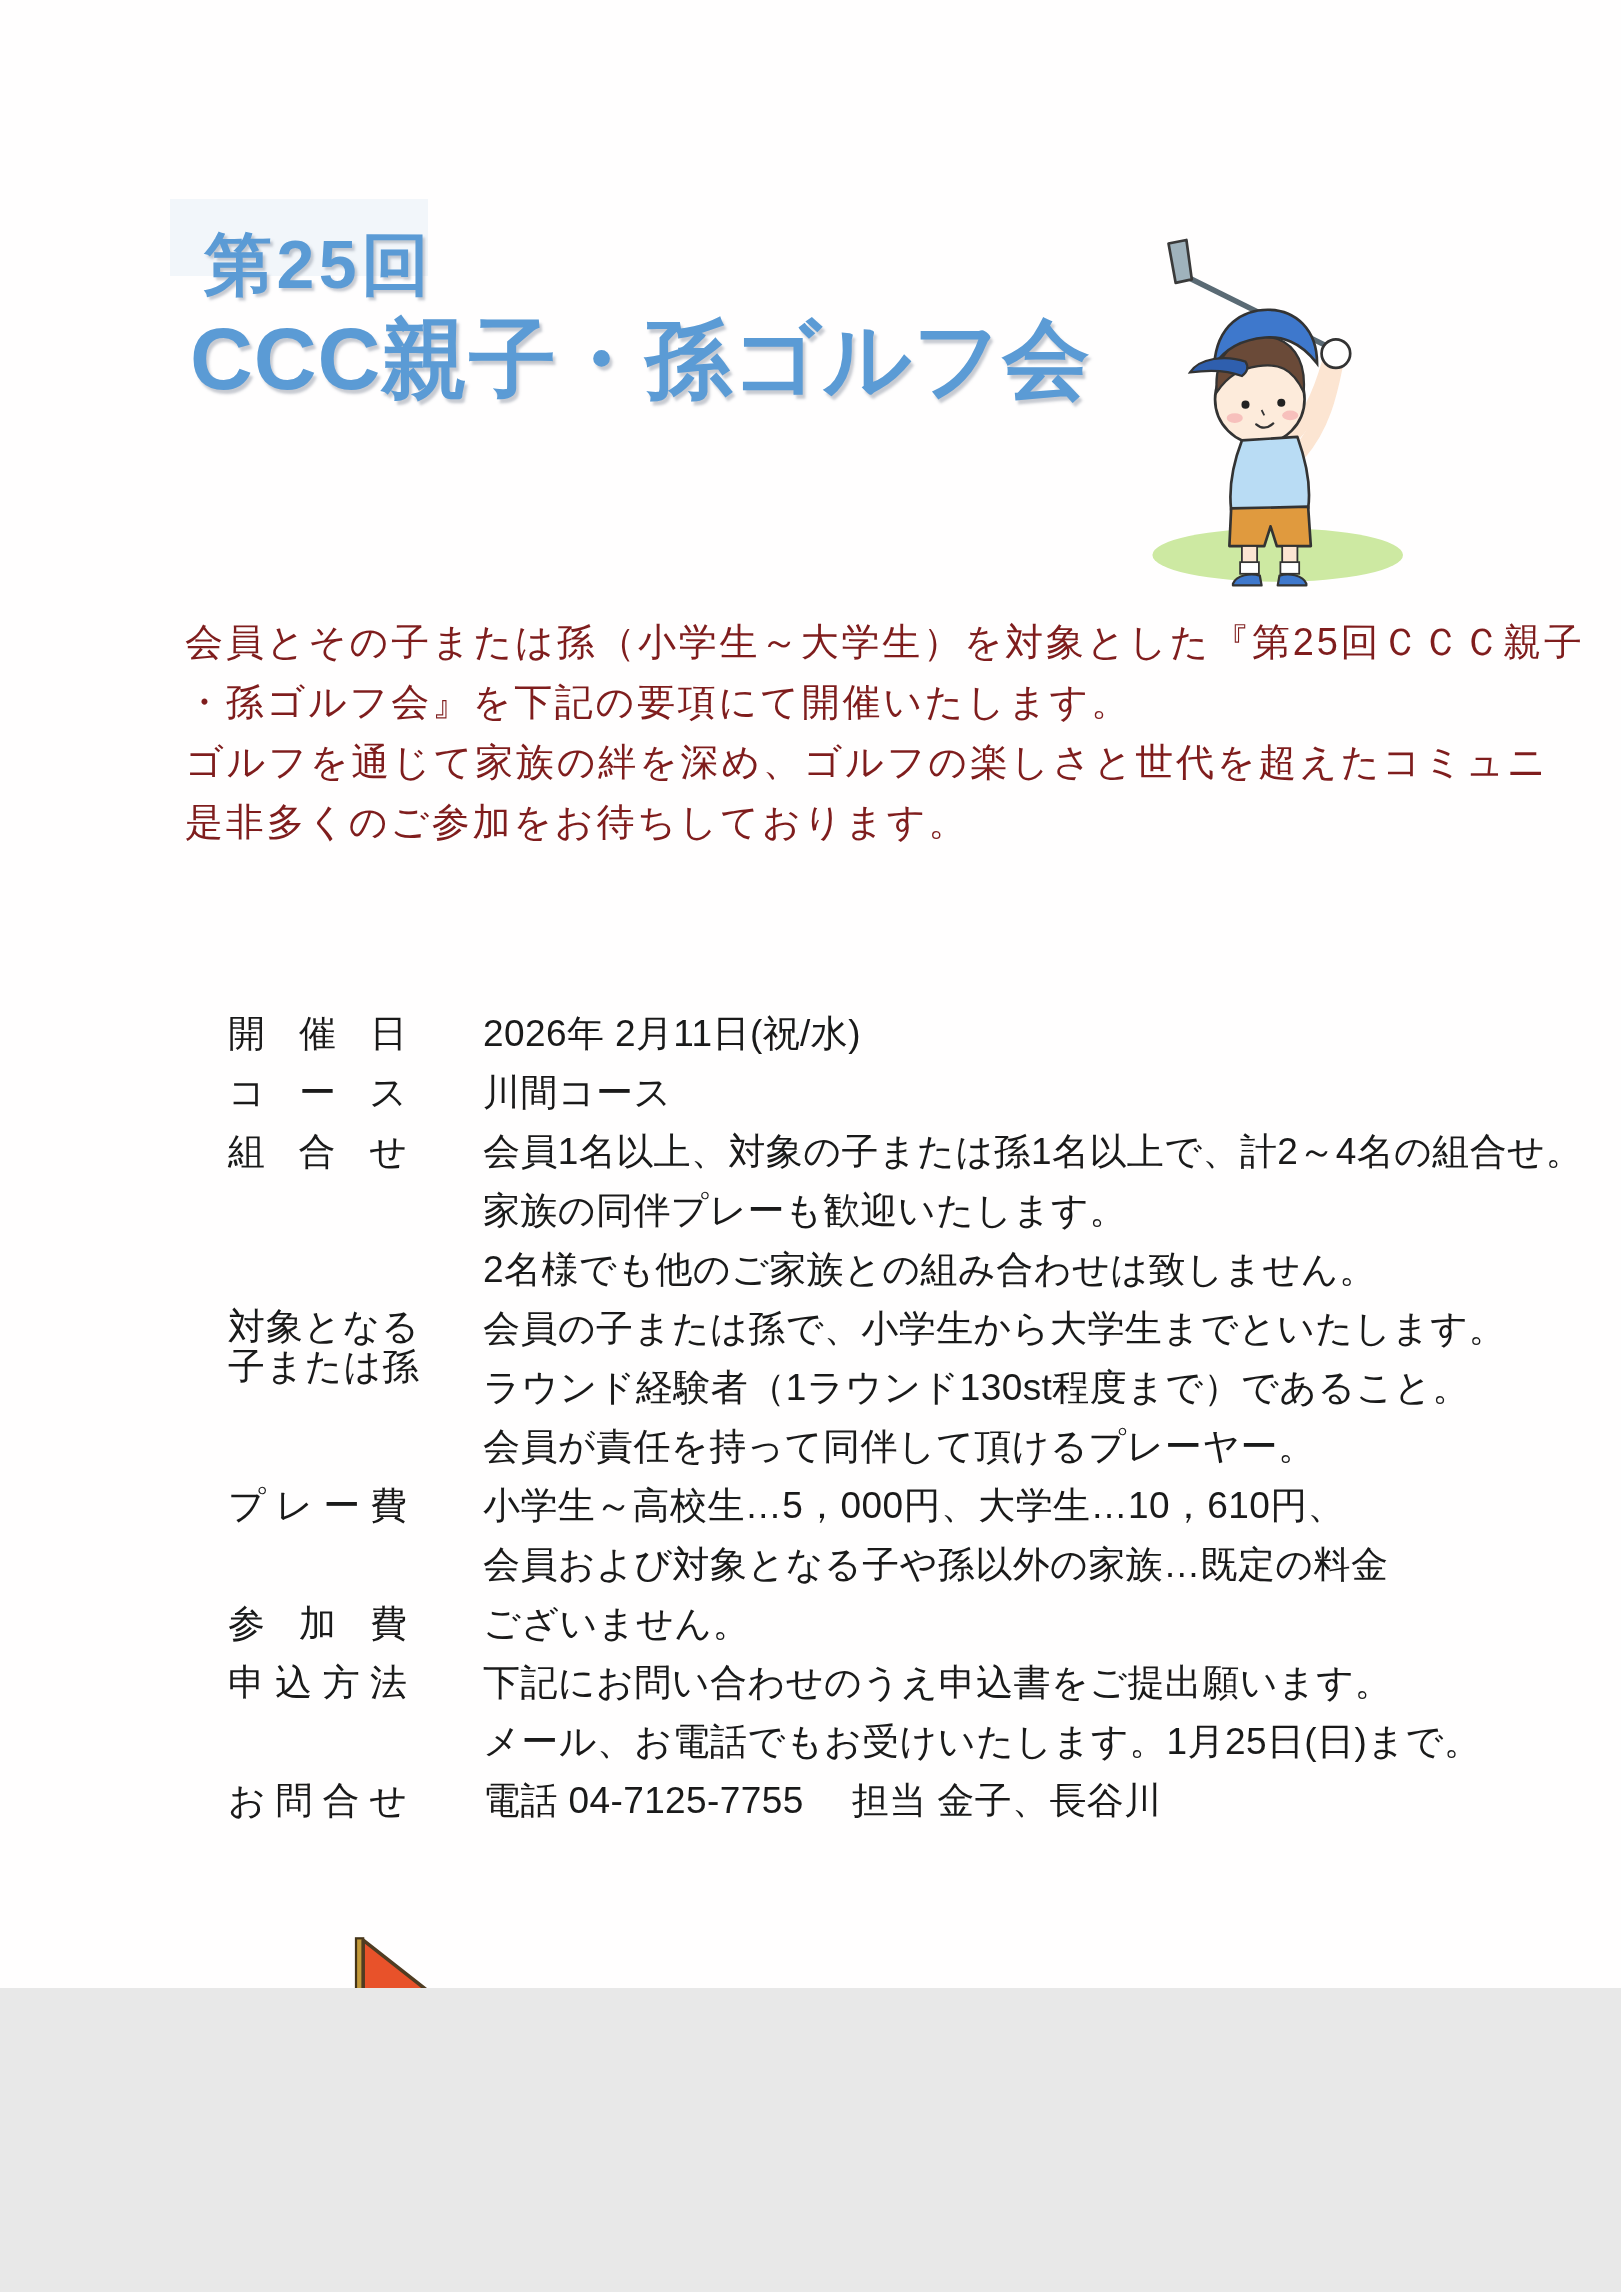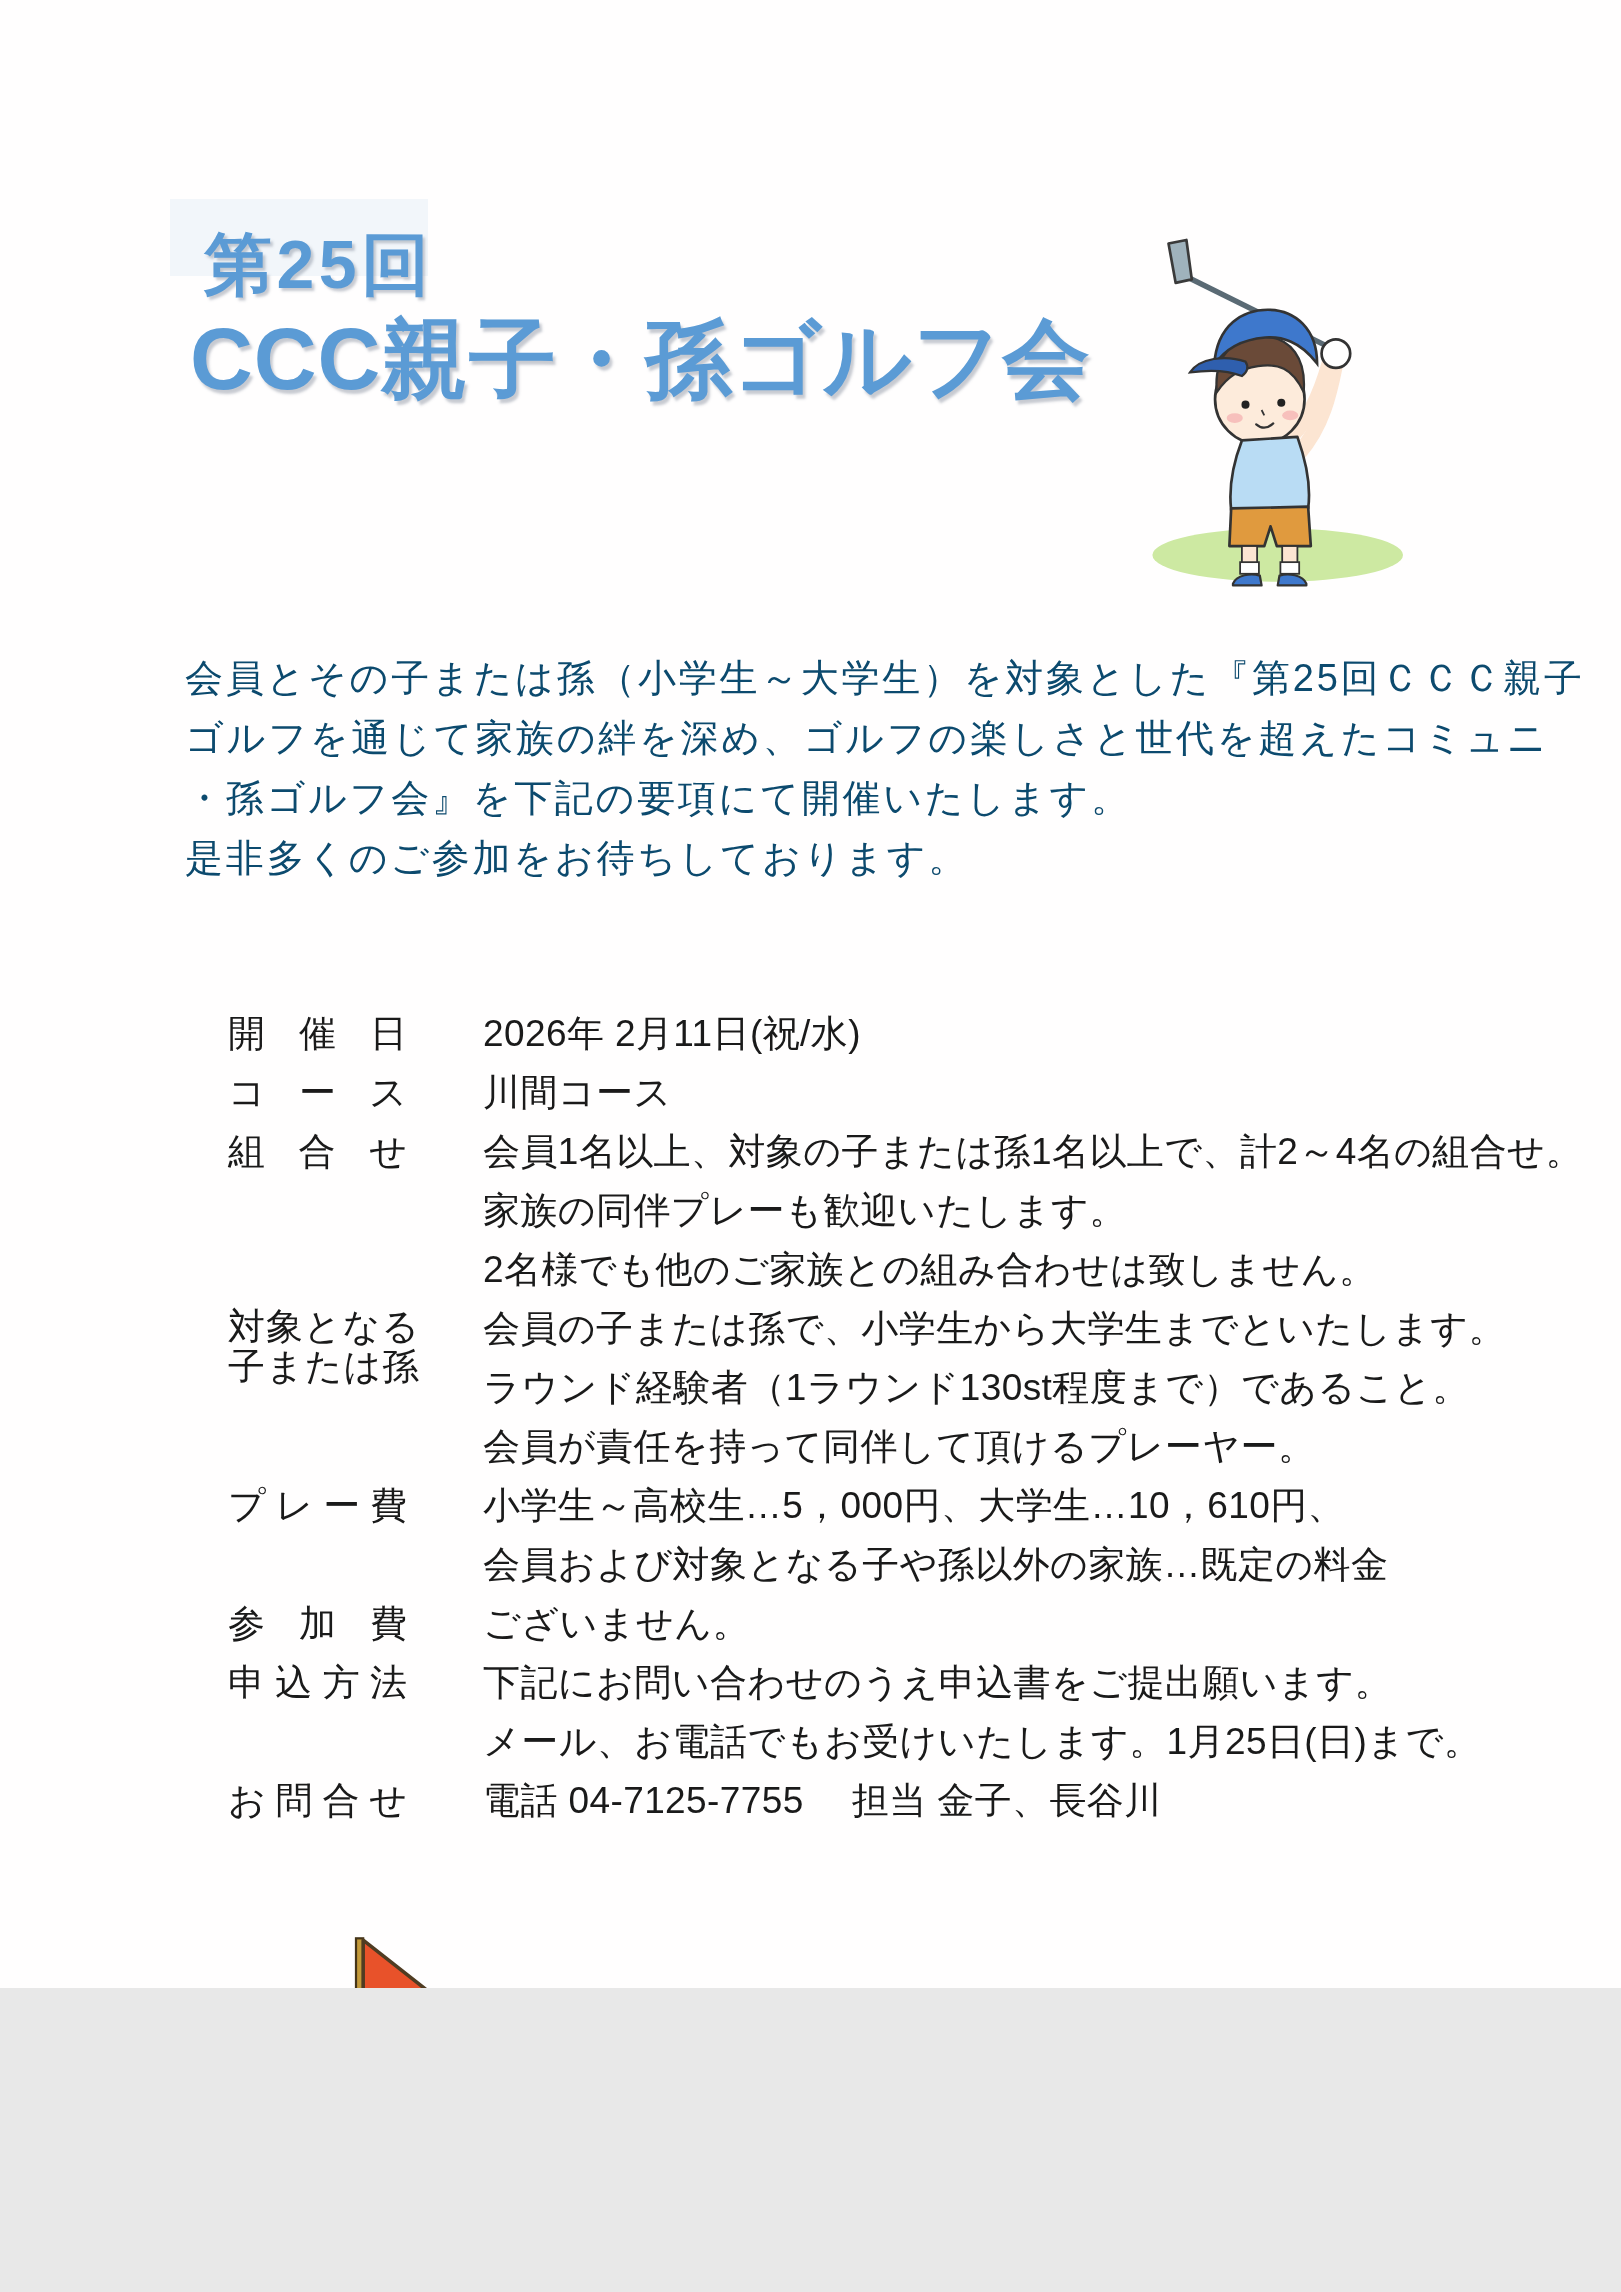--- a/index.html
+++ b/index.html
@@ -22,23 +22,23 @@
     white-space:nowrap;
   }
   .title2{
     position:absolute;left:190px;top:301px;
     font-size:87px;font-weight:bold;letter-spacing:0.9px;
     text-shadow:2.7px 3.6px 2.7px rgba(130,140,155,.45);
     white-space:nowrap;
   }
   .golfer{position:absolute;left:1145px;top:231px;}
   .intro{
-    position:absolute;left:185px;top:648px;width:1343px;
+    position:absolute;left:185px;top:612px;width:1343px;
     font-size:38px;line-height:60px;letter-spacing:2.7px;
-    color:#0c4a6e;
+    color:#7f1d1d;
   }
   .intro .line{white-space:nowrap;}
   .details{position:absolute;left:228px;top:1004px;width:1325px;font-size:37px;}
   .dline{position:relative;height:59px;}
   .dlabel{
     position:absolute;left:0;top:0;line-height:59px;white-space:nowrap;
   }
   .dlabel.justify{
     width:179px;text-align:justify;text-align-last:justify;
   }
@@ -91,22 +91,22 @@
     <rect x="108" y="352" width="17" height="20" fill="#fce5d2" stroke="#333333" stroke-width="2"></rect>
     <rect x="153" y="352" width="17" height="20" fill="#fce5d2" stroke="#333333" stroke-width="2"></rect>
     <rect x="106" y="370" width="21" height="13" fill="#ffffff" stroke="#333333" stroke-width="2"></rect>
     <rect x="151" y="370" width="21" height="13" fill="#ffffff" stroke="#333333" stroke-width="2"></rect>
     <path d="M98,394 C102,384 118,382 128,385 L130,396 L98,396 Z" fill="#3e78cc" stroke="#333333" stroke-width="2.5" stroke-linejoin="round"></path>
     <path d="M150,385 C160,382 176,384 180,394 L180,396 L148,396 Z" fill="#3e78cc" stroke="#333333" stroke-width="2.5" stroke-linejoin="round"></path>
   </svg>
 
   <div class="intro" id="intro">
       <div class="line">会員とその子または孫（小学生～大学生）を対象とした『第25回ＣＣＣ親子</div>
+      <div class="line">・孫ゴルフ会』を下記の要項にて開催いたします。</div>
       <div class="line">ゴルフを通じて家族の絆を深め、ゴルフの楽しさと世代を超えたコミュニ</div>
-      <div class="line">・孫ゴルフ会』を下記の要項にて開催いたします。</div>
       <div class="line">是非多くのご参加をお待ちしております。</div>
     </div>
 
   <div class="details" id="details">
       <div class="dline">
         <span class="dlabel justify"><span class="ll">開催日</span></span>
         <span class="dvalue">2026年 2月11日(祝/水)</span>
       </div>
       <div class="dline">
         <span class="dlabel justify"><span class="ll">コース</span></span>

